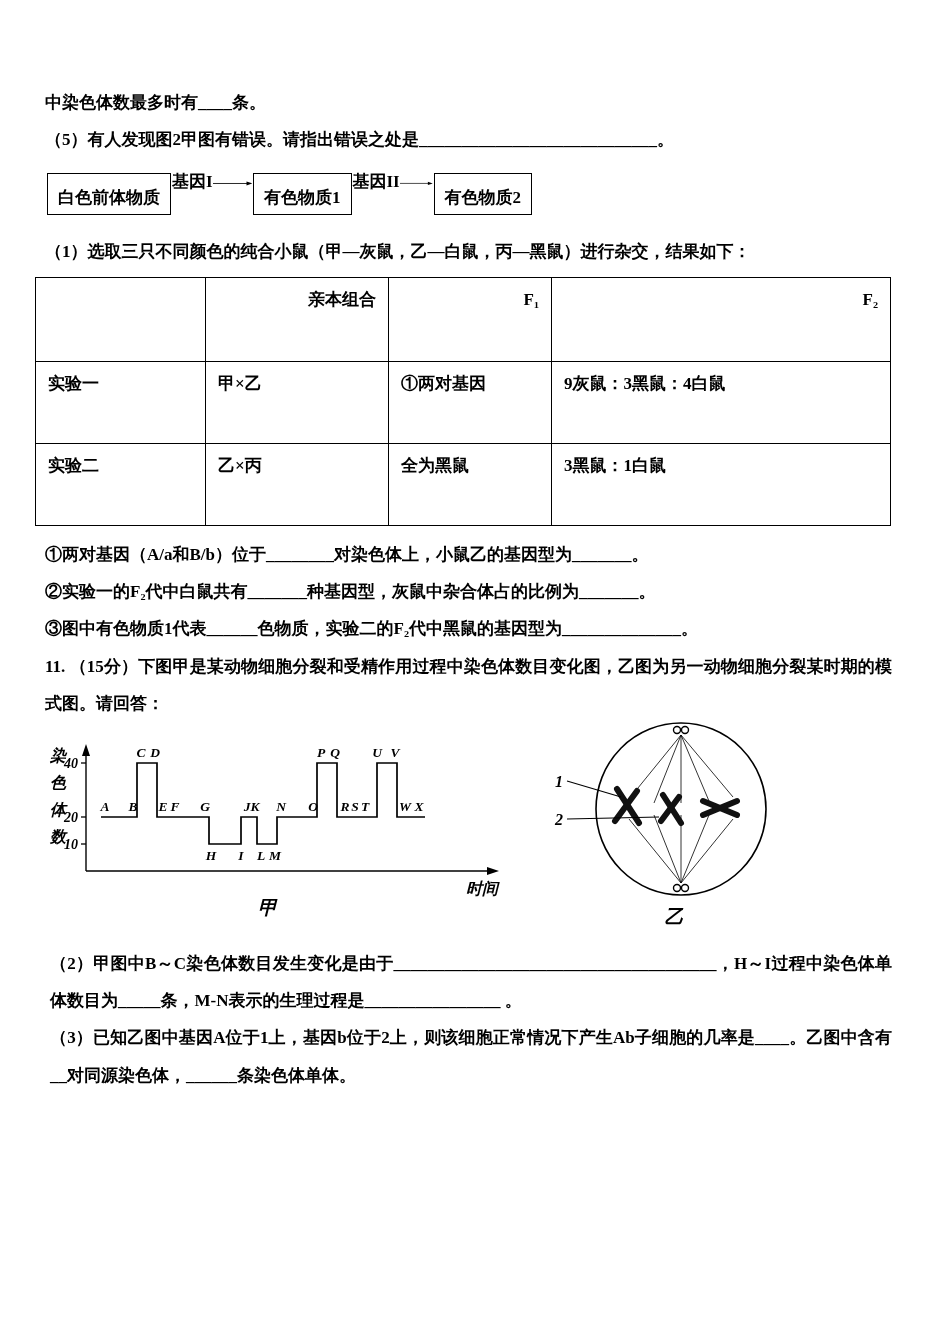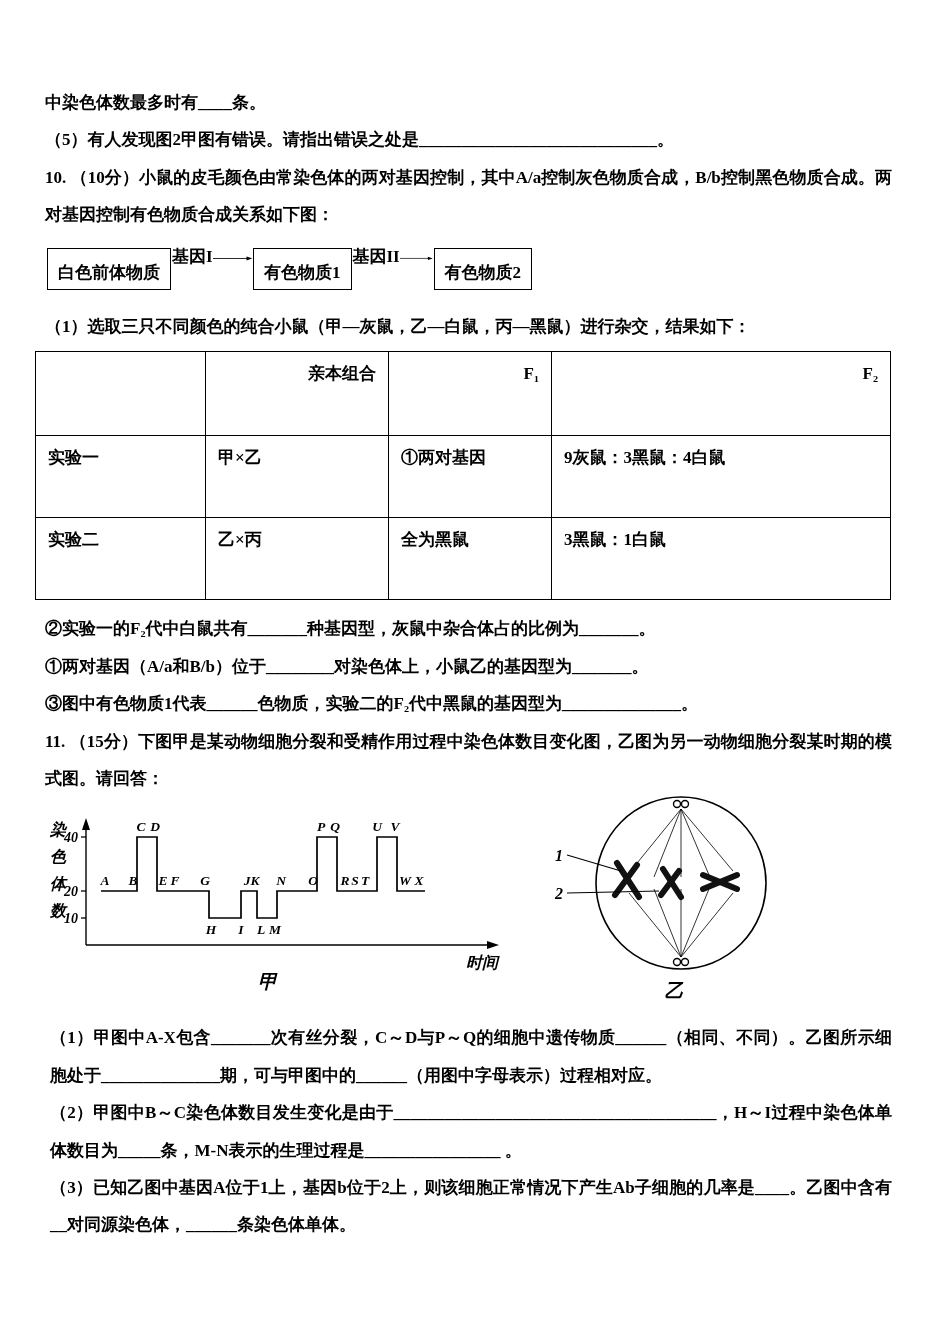--- a/index.html
+++ b/index.html
@@ -40,21 +40,20 @@
   svg text { font-family:"Liberation Serif","DejaVu Serif",serif; fill:#000; }
 </style>
 </head>
 <body>
 
 <div class="page">
 
   <p>中染色体数最多时有____条。</p>
   <p>（5）有人发现图2甲图有错误。请指出错误之处是____________________________。</p>
 
-  <p>10. （10分）小鼠的皮毛颜色由常染色体的两对基因控制，其中A/a控制灰色物质合成，B/b控制黑色物质合成。两对基因控制有色物质合成关系如下图：</p>
 
   <div class="flow">
     <div class="fbox">白色前体物质</div>
     <div class="gene">
       <span class="glabel">基因I</span>
       <svg width="80" height="12" viewBox="0 0 80 12">
         <line x1="0" y1="7" x2="69" y2="7" stroke="#000" stroke-width="1.7"></line>
         <polygon points="80,7 68,3 68,11" fill="#000"></polygon>
       </svg>
     </div>
@@ -93,22 +92,22 @@
       </tr>
       <tr class="dr">
         <td>实验二</td>
         <td>乙×丙</td>
         <td>全为黑鼠</td>
         <td>3黑鼠：1白鼠</td>
       </tr>
     </tbody>
   </table>
 
+  <p>①两对基因（A/a和B/b）位于________对染色体上，小鼠乙的基因型为_______。</p>
   <p>②实验一的F₂代中白鼠共有_______种基因型，灰鼠中杂合体占的比例为_______。</p>
-  <p>①两对基因（A/a和B/b）位于________对染色体上，小鼠乙的基因型为_______。</p>
   <p>③图中有色物质1代表______色物质，实验二的F₂代中黑鼠的基因型为______________。</p>
 
   <p>11. （15分）下图甲是某动物细胞分裂和受精作用过程中染色体数目变化图，乙图为另一动物细胞分裂某时期的模式图。请回答：</p>
 
   <div class="figures">
     <svg id="chart-svg" width="500" height="195" viewBox="0 0 500 195">
         <line x1="48" y1="140" x2="452" y2="140" stroke="#000" stroke-width="1.4"></line>
         <polygon points="461,140 449,136 449,144" fill="#000"></polygon>
         <line x1="48" y1="140" x2="48" y2="22" stroke="#000" stroke-width="1.4"></line>
         <polygon points="48,13 44,25 52,25" fill="#000"></polygon>
@@ -186,17 +185,16 @@
 
         <line x1="18" y1="62" x2="72" y2="78" stroke="#000" stroke-width="1.1"></line>
         <line x1="18" y1="100" x2="110" y2="98" stroke="#000" stroke-width="1.1"></line>
         <text x="6" y="68" font-size="16" font-weight="bold">1</text>
         <text x="6" y="106" font-size="16" font-weight="bold">2</text>
       </svg>
       <div class="fig-label">乙</div>
     </div>
   </div>
 
-  <p class="indented">（1）甲图中A-X包含_______次有丝分裂，C～D与P～Q的细胞中遗传物质______（相同、不同）。乙图所示细胞处于______________期，可与甲图中的______（用图中字母表示）过程相对应。</p>
   <p class="indented">（2）甲图中B～C染色体数目发生变化是由于______________________________________，H～I过程中染色体单体数目为_____条，M-N表示的生理过程是________________ 。</p>
   <p class="indented">（3）已知乙图中基因A位于1上，基因b位于2上，则该细胞正常情况下产生Ab子细胞的几率是____。乙图中含有__对同源染色体，______条染色体单体。</p>
 
 </div>
 
 </body></html>

